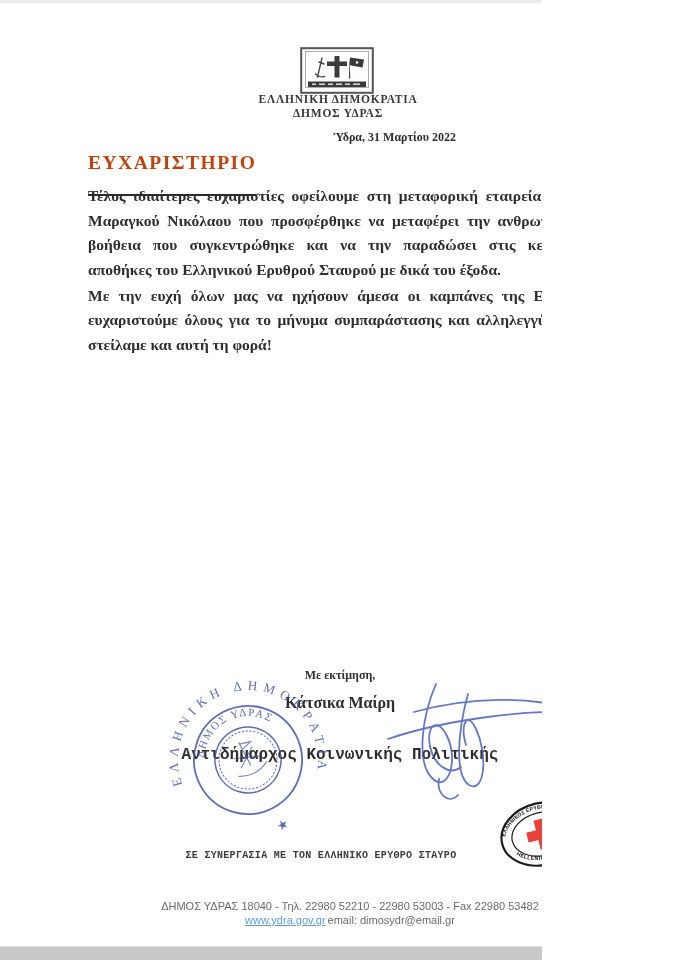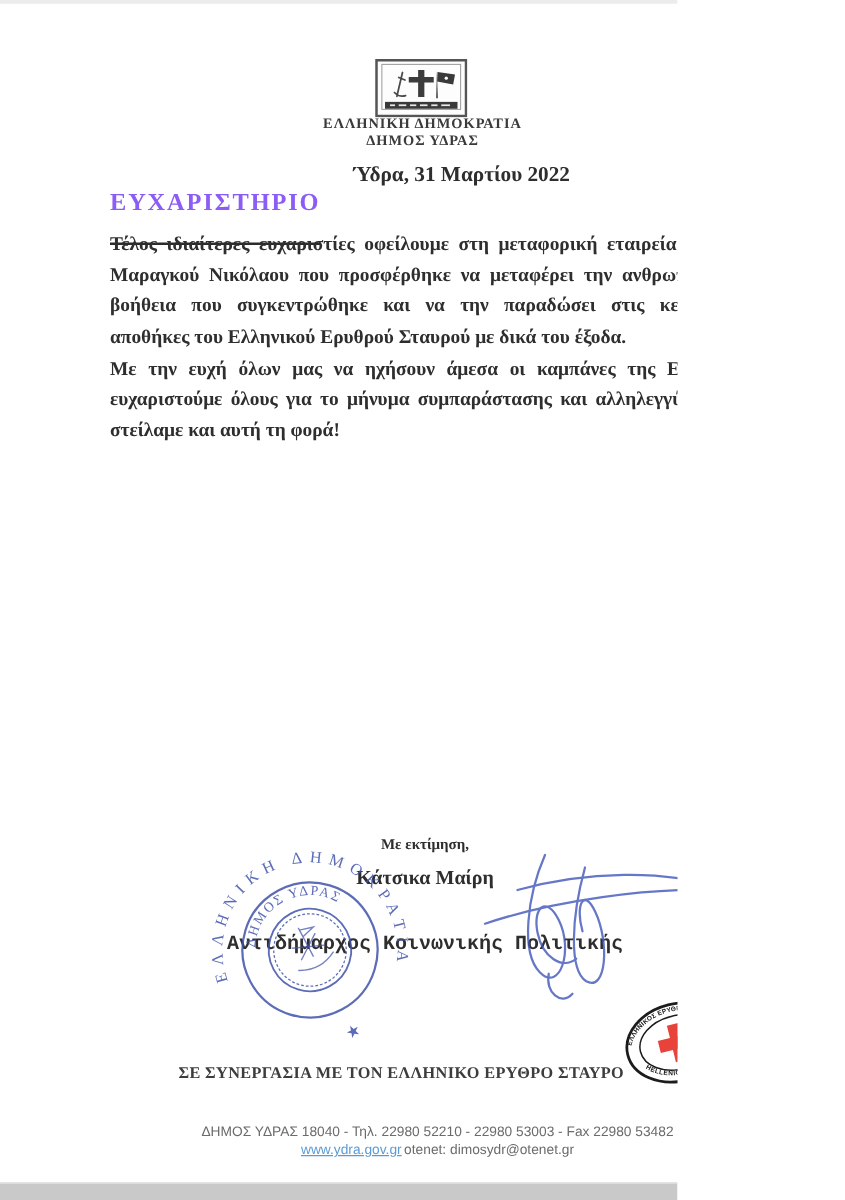--- a/index.html
+++ b/index.html
@@ -10,45 +10,45 @@
   .edge-top{position:absolute;top:0;left:0;width:100%;height:3px;background:#ececec;}
   .edge-bottom{position:absolute;bottom:0;left:0;width:100%;height:13px;background:#c9c9c9;border-top:1px solid #e2e2e2;}
 
   .emblem{position:absolute;left:300px;top:47px;width:74px;height:47px;}
 
   .gov-header{
     position:absolute;top:93px;left:0;width:676px;text-align:center;
     font-size:11.5px;line-height:13.5px;letter-spacing:.8px;color:#3a3a3a;font-weight:600;
   }
   .date-line{
-    position:absolute;top:130px;right:86px;font-size:17px;font-weight:700;color:#2e2e2e;
+    position:absolute;top:130px;right:86px;font-size:12px;font-weight:700;color:#2e2e2e;
   }
   .doc-title{
     position:absolute;top:152px;left:88px;font-size:19.5px;font-weight:700;
-    letter-spacing:1.5px;color:#8b5cf6;border-bottom:2.5px solid #2b2b2b;padding-bottom:20px;
+    letter-spacing:1.5px;color:#c2410c;border-bottom:2.5px solid #2b2b2b;padding-bottom:20px;
   }
   .body-text{
     position:absolute;top:184px;left:88px;width:504px;
     font-size:15.5px;font-weight:600;line-height:24.5px;text-align:justify;color:#2e2e2e;
   }
   .body-text p{margin:0 0 1.5px 0;}
 
   .closing{position:absolute;left:88px;width:504px;text-align:center;font-weight:700;color:#2e2e2e;}
   .closing-salutation{top:668px;font-size:12px;}
   .closing-name{top:694px;font-size:16px;}
   .closing-role{top:746px;font-size:16px;font-family:Liberation Mono, monospace;}
 
   .stamp{position:absolute;left:146px;top:678px;width:204px;height:174px;opacity:.85;}
   .signature{position:absolute;left:318px;top:666px;width:280px;height:150px;opacity:.8;}
 
   .redcross{position:absolute;left:495px;top:796px;width:94px;height:76px;}
 
   .partnership{
     position:absolute;top:850px;left:0;width:642px;text-align:center;
-    font-family:Liberation Serif, serif;font-size:13px;font-weight:700;
+    font-family:Liberation Mono, monospace;font-size:10px;font-weight:700;
     letter-spacing:.3px;color:#3d3d3d;
   }
   .footer{
     position:absolute;top:899px;left:0;width:700px;text-align:center;
     font-family:"Liberation Sans",sans-serif;font-size:11px;line-height:14px;color:#6b6b6b;
   }
   .footer a{color:#5b9bd5;text-decoration:underline;}
   .footer .email{color:#6b6b6b;margin-left:2px;}
 </style>
 </head>
@@ -157,18 +157,18 @@
         </text>
       </g>
     </g>
   </svg>
 
   <div class="partnership">ΣΕ ΣΥΝΕΡΓΑΣΙΑ ΜΕ ΤΟΝ ΕΛΛΗΝΙΚΟ ΕΡΥΘΡΟ ΣΤΑΥΡΟ</div>
 
   <div class="footer">
     <div>ΔΗΜΟΣ ΥΔΡΑΣ 18040 - Τηλ. 22980 52210 - 22980 53003 - Fax 22980 53482</div>
     <div>
-      <a href="#">www.ydra.gov.gr</a><span class="email">otenet: dimosydr@otenet.gr</span>
+      <a href="#">www.ydra.gov.gr</a><span class="email">email: dimosydr@email.gr</span>
     </div>
   </div>
 
   <div class="edge-bottom"></div>
 </div>
 
 </body></html>

